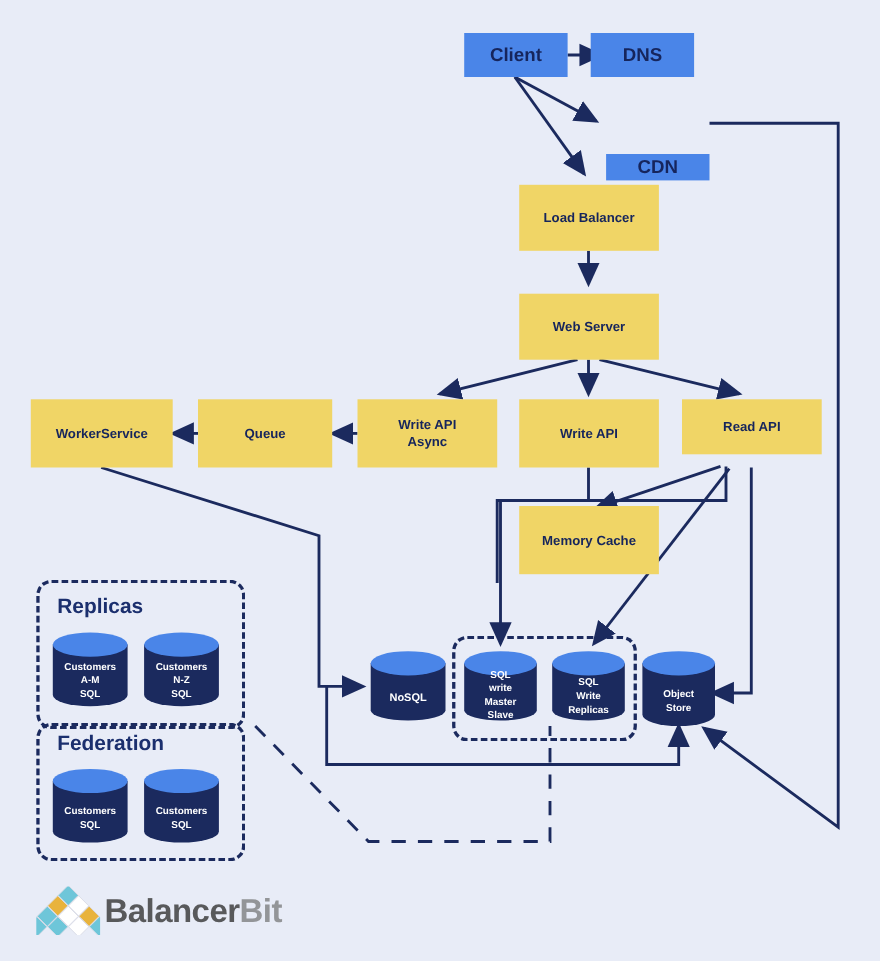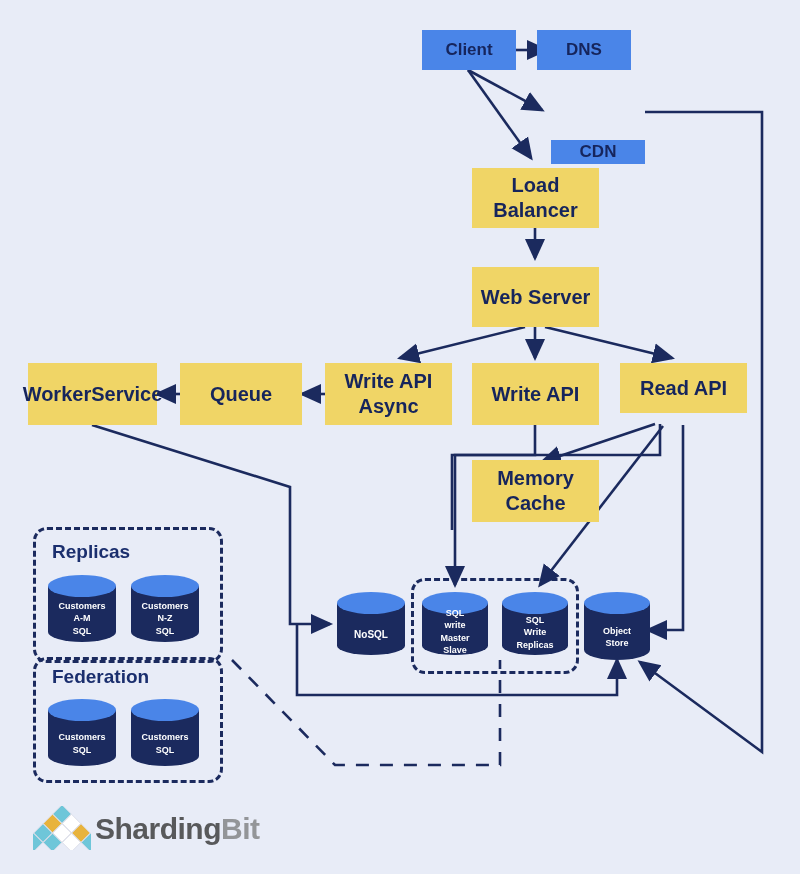--- a/index.html
+++ b/index.html
@@ -17,21 +17,21 @@
     position:absolute;
     box-sizing:border-box;
     display:flex;align-items:center;justify-content:center;
     text-align:center;
     font-weight:bold;
     color:#16255c;
     line-height:1.25;
     z-index:3;
   }
   .node.blue{background:#4a85e8;font-size:17px;}
-  .node.yellow{background:#f0d566;font-size:20px;}
+  .node.yellow{background:#f0d566;font-size:12px;}
 
   
   .cyl{position:absolute;z-index:3;}
   .cyl .body{
     position:absolute;left:0;right:0;top:11px;bottom:0;
     background:#1b2a5e;
     border-radius:0 0 50% 50%/0 0 18% 18%;
   }
   .cyl .top{
     position:absolute;left:0;right:0;top:0;height:22px;
@@ -245,17 +245,17 @@
         <rect x="22.5" y="20.5" width="13" height="13" transform="rotate(45 29 27)" fill="#ffffff"></rect>
         <rect x="41.5" y="20.5" width="13" height="13" transform="rotate(45 48 27)" fill="#e8b33c"></rect>
 
         <rect x="-6" y="30" width="13" height="13" transform="rotate(45 0.5 36.5)" fill="#6ec6d9"></rect>
         <rect x="13" y="30" width="13" height="13" transform="rotate(45 19.5 36.5)" fill="#6ec6d9"></rect>
         <rect x="32" y="30" width="13" height="13" transform="rotate(45 38.5 36.5)" fill="#ffffff"></rect>
         <rect x="51" y="30" width="13" height="13" transform="rotate(45 57.5 36.5)" fill="#6ec6d9"></rect>
       </g>
     </svg>
     <div class="word">
-      <span class="w1">Sharding</span><span class="w2">Bit</span>
+      <span class="w1">Balancer</span><span class="w2">Bit</span>
     </div>
   </div>
 
 </div>
 
 </body></html>

